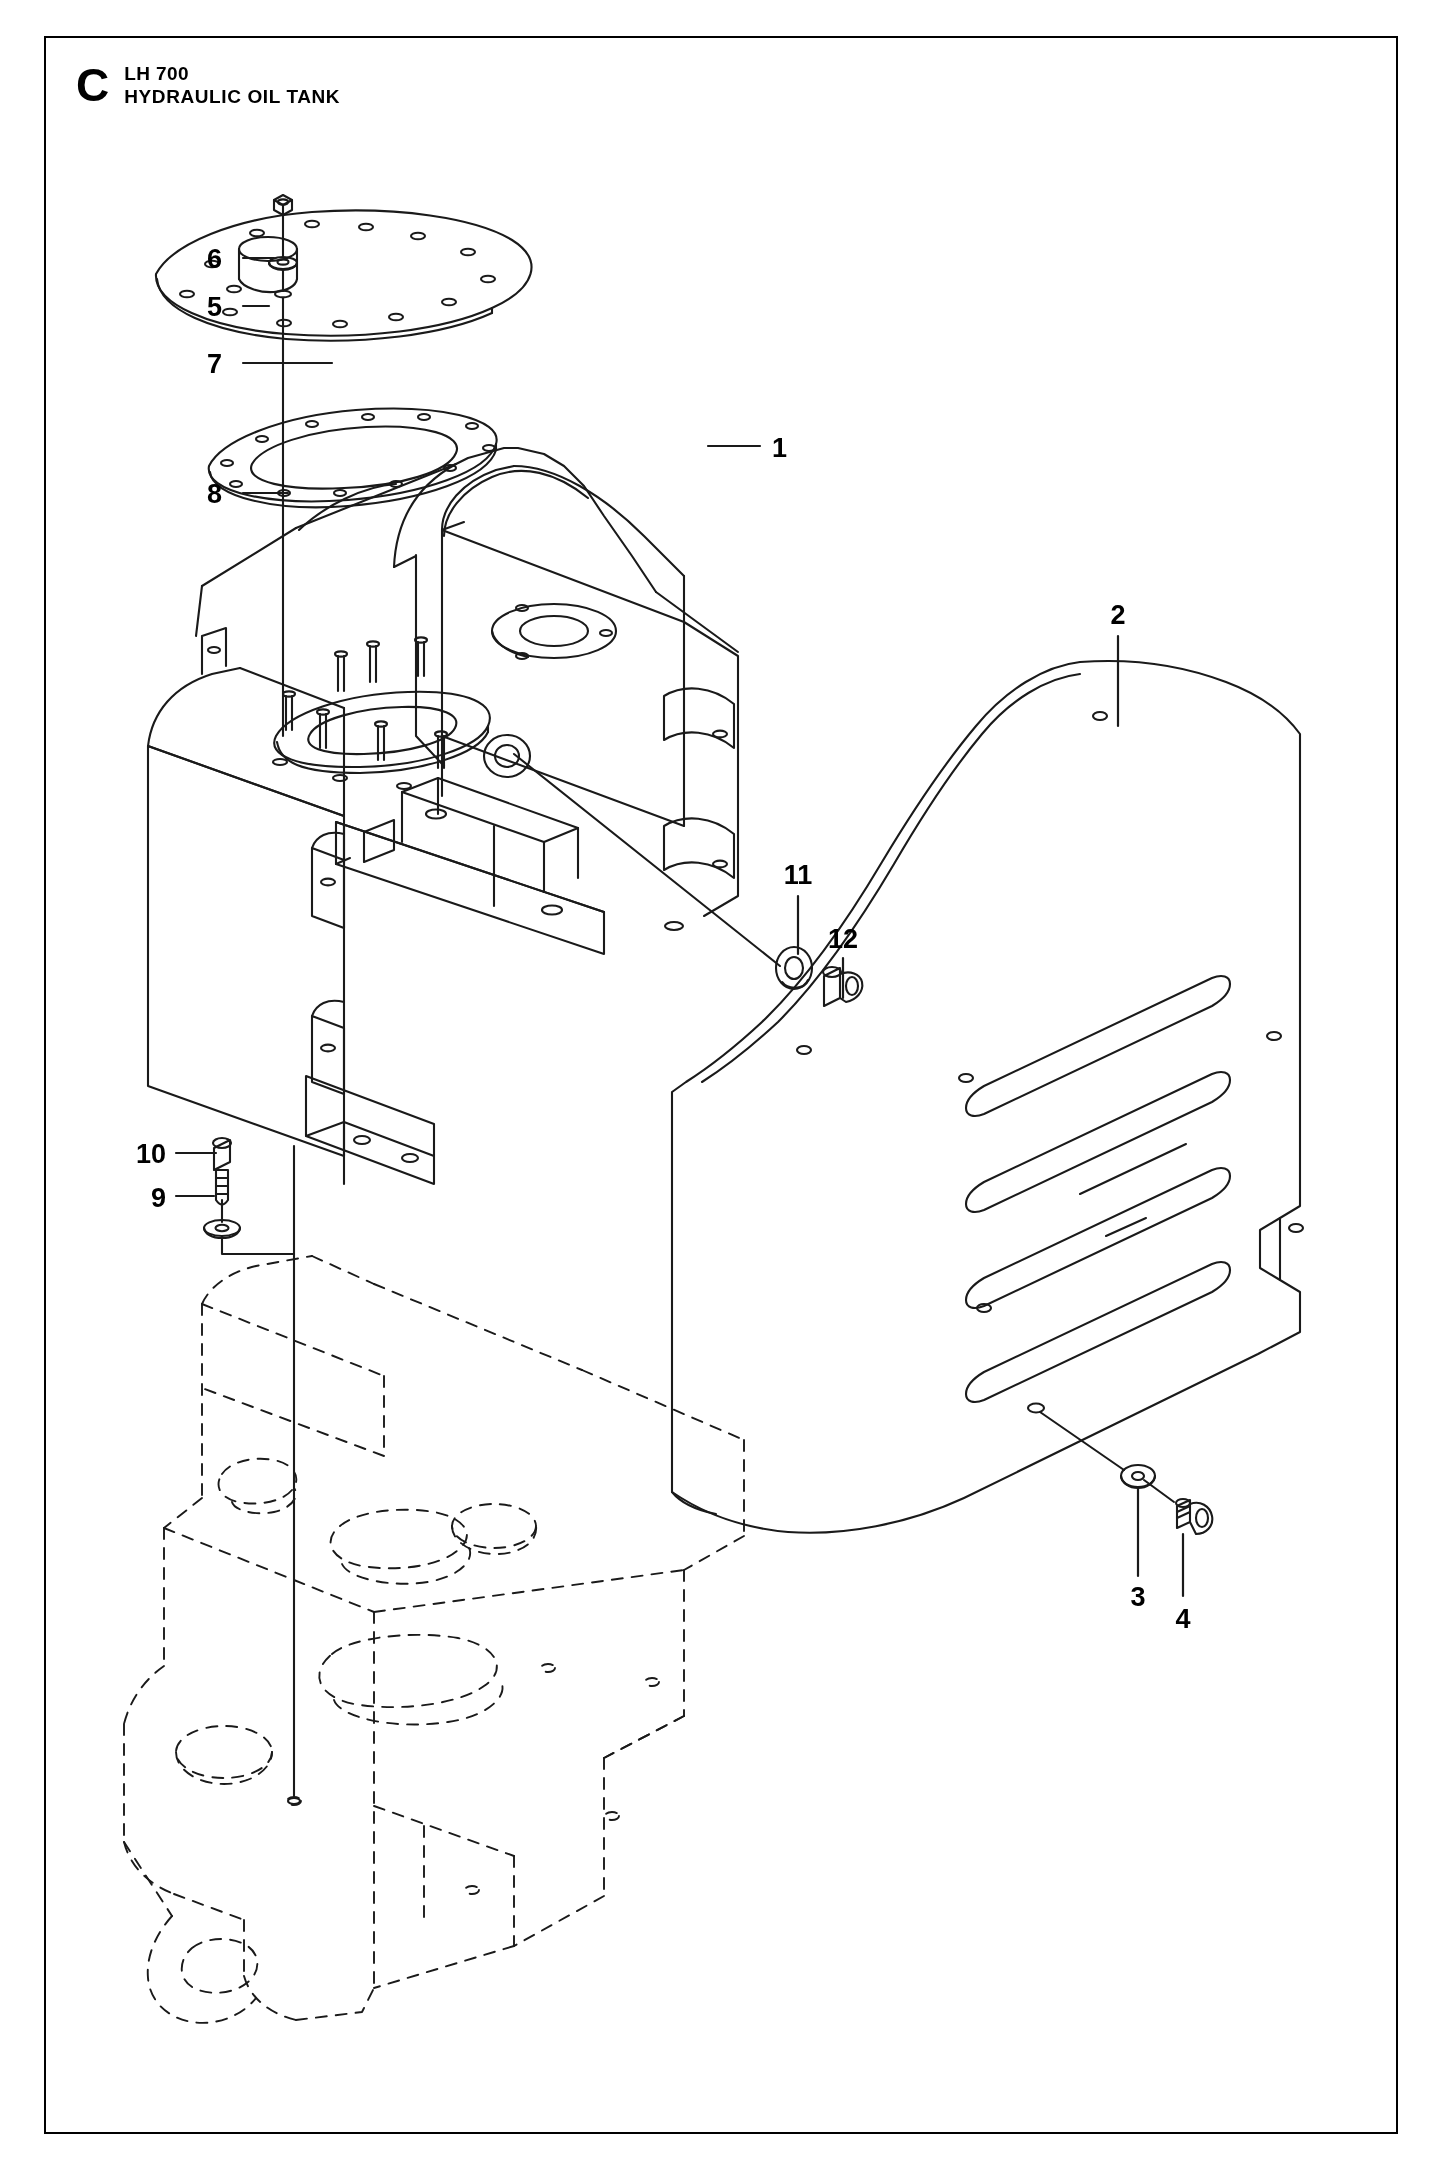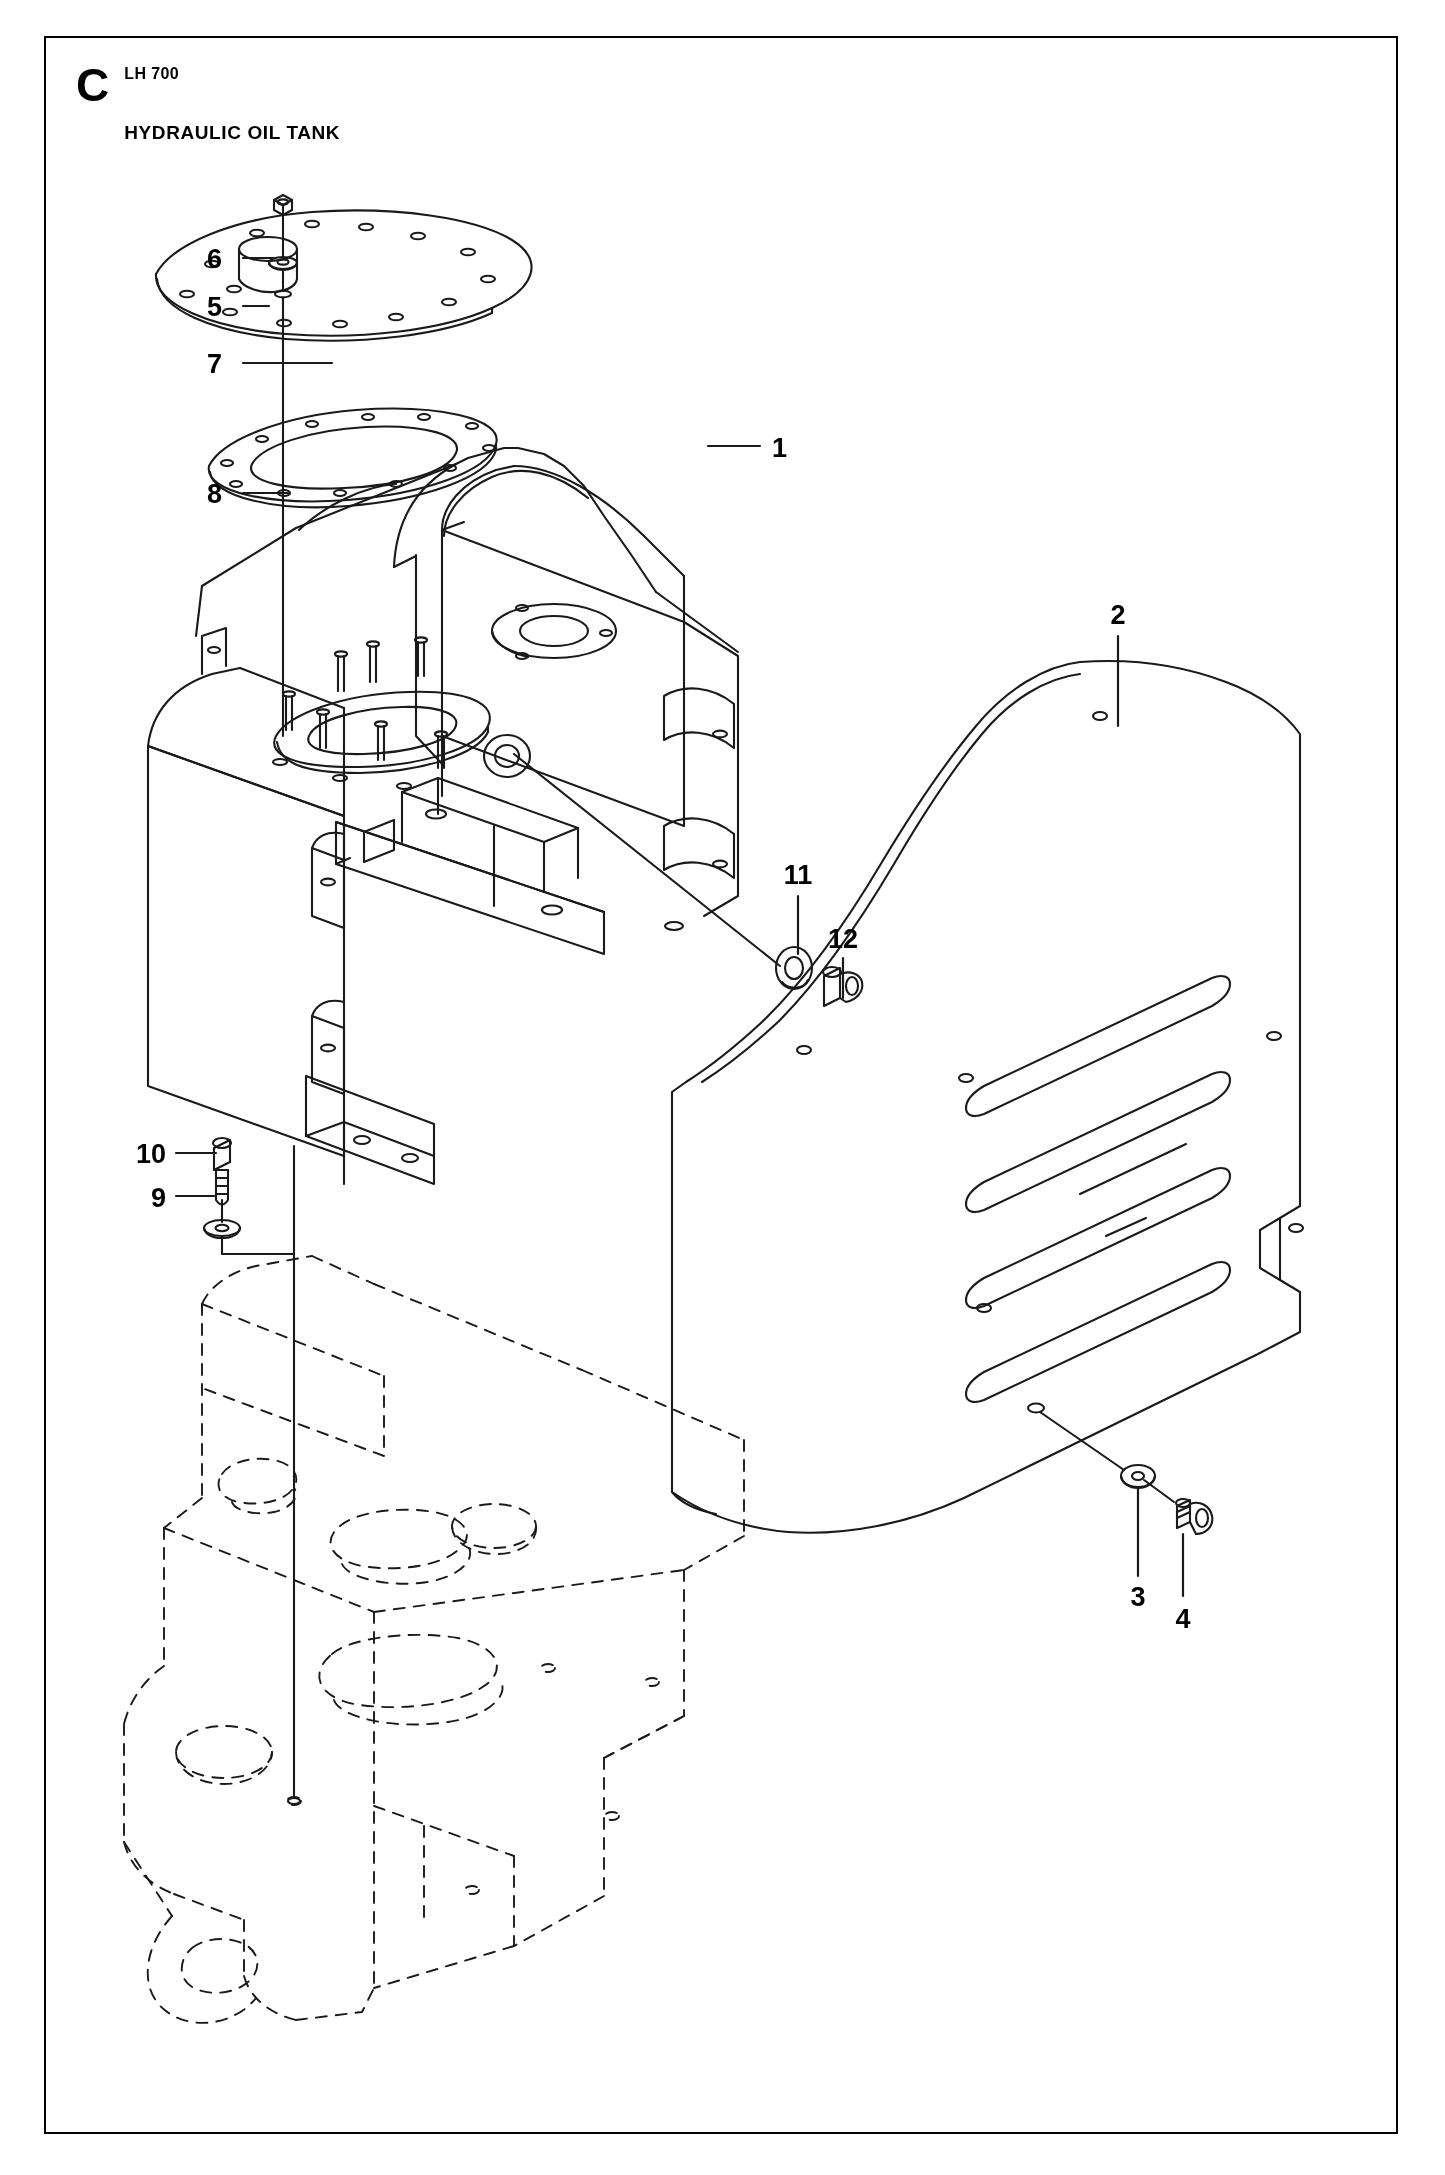--- a/index.html
+++ b/index.html
@@ -49,33 +49,32 @@
     margin-top: 2px;
     font-family: "Liberation Sans", sans-serif;
   }
   #header-titles {
     display: flex;
     flex-direction: column;
     justify-content: flex-start;
     padding-top: 2px;
   }
   #model-name {
-    font-size: 16px;
+    font-size: 19px;
     font-weight: bold;
     letter-spacing: 0.4px;
     line-height: 23px;
     color: #000;
   }
   #assembly-name {
     font-size: 19px;
     font-weight: bold;
     letter-spacing: 0.6px;
     line-height: 23px;
     color: #000;
-    margin-top: 36px;
   }
   #drawing {
     position: absolute;
     left: 44px;
     top: 36px;
     width: 1354px;
     height: 2098px;
   }
   svg.tech { display: block; }
   .callout-label {

